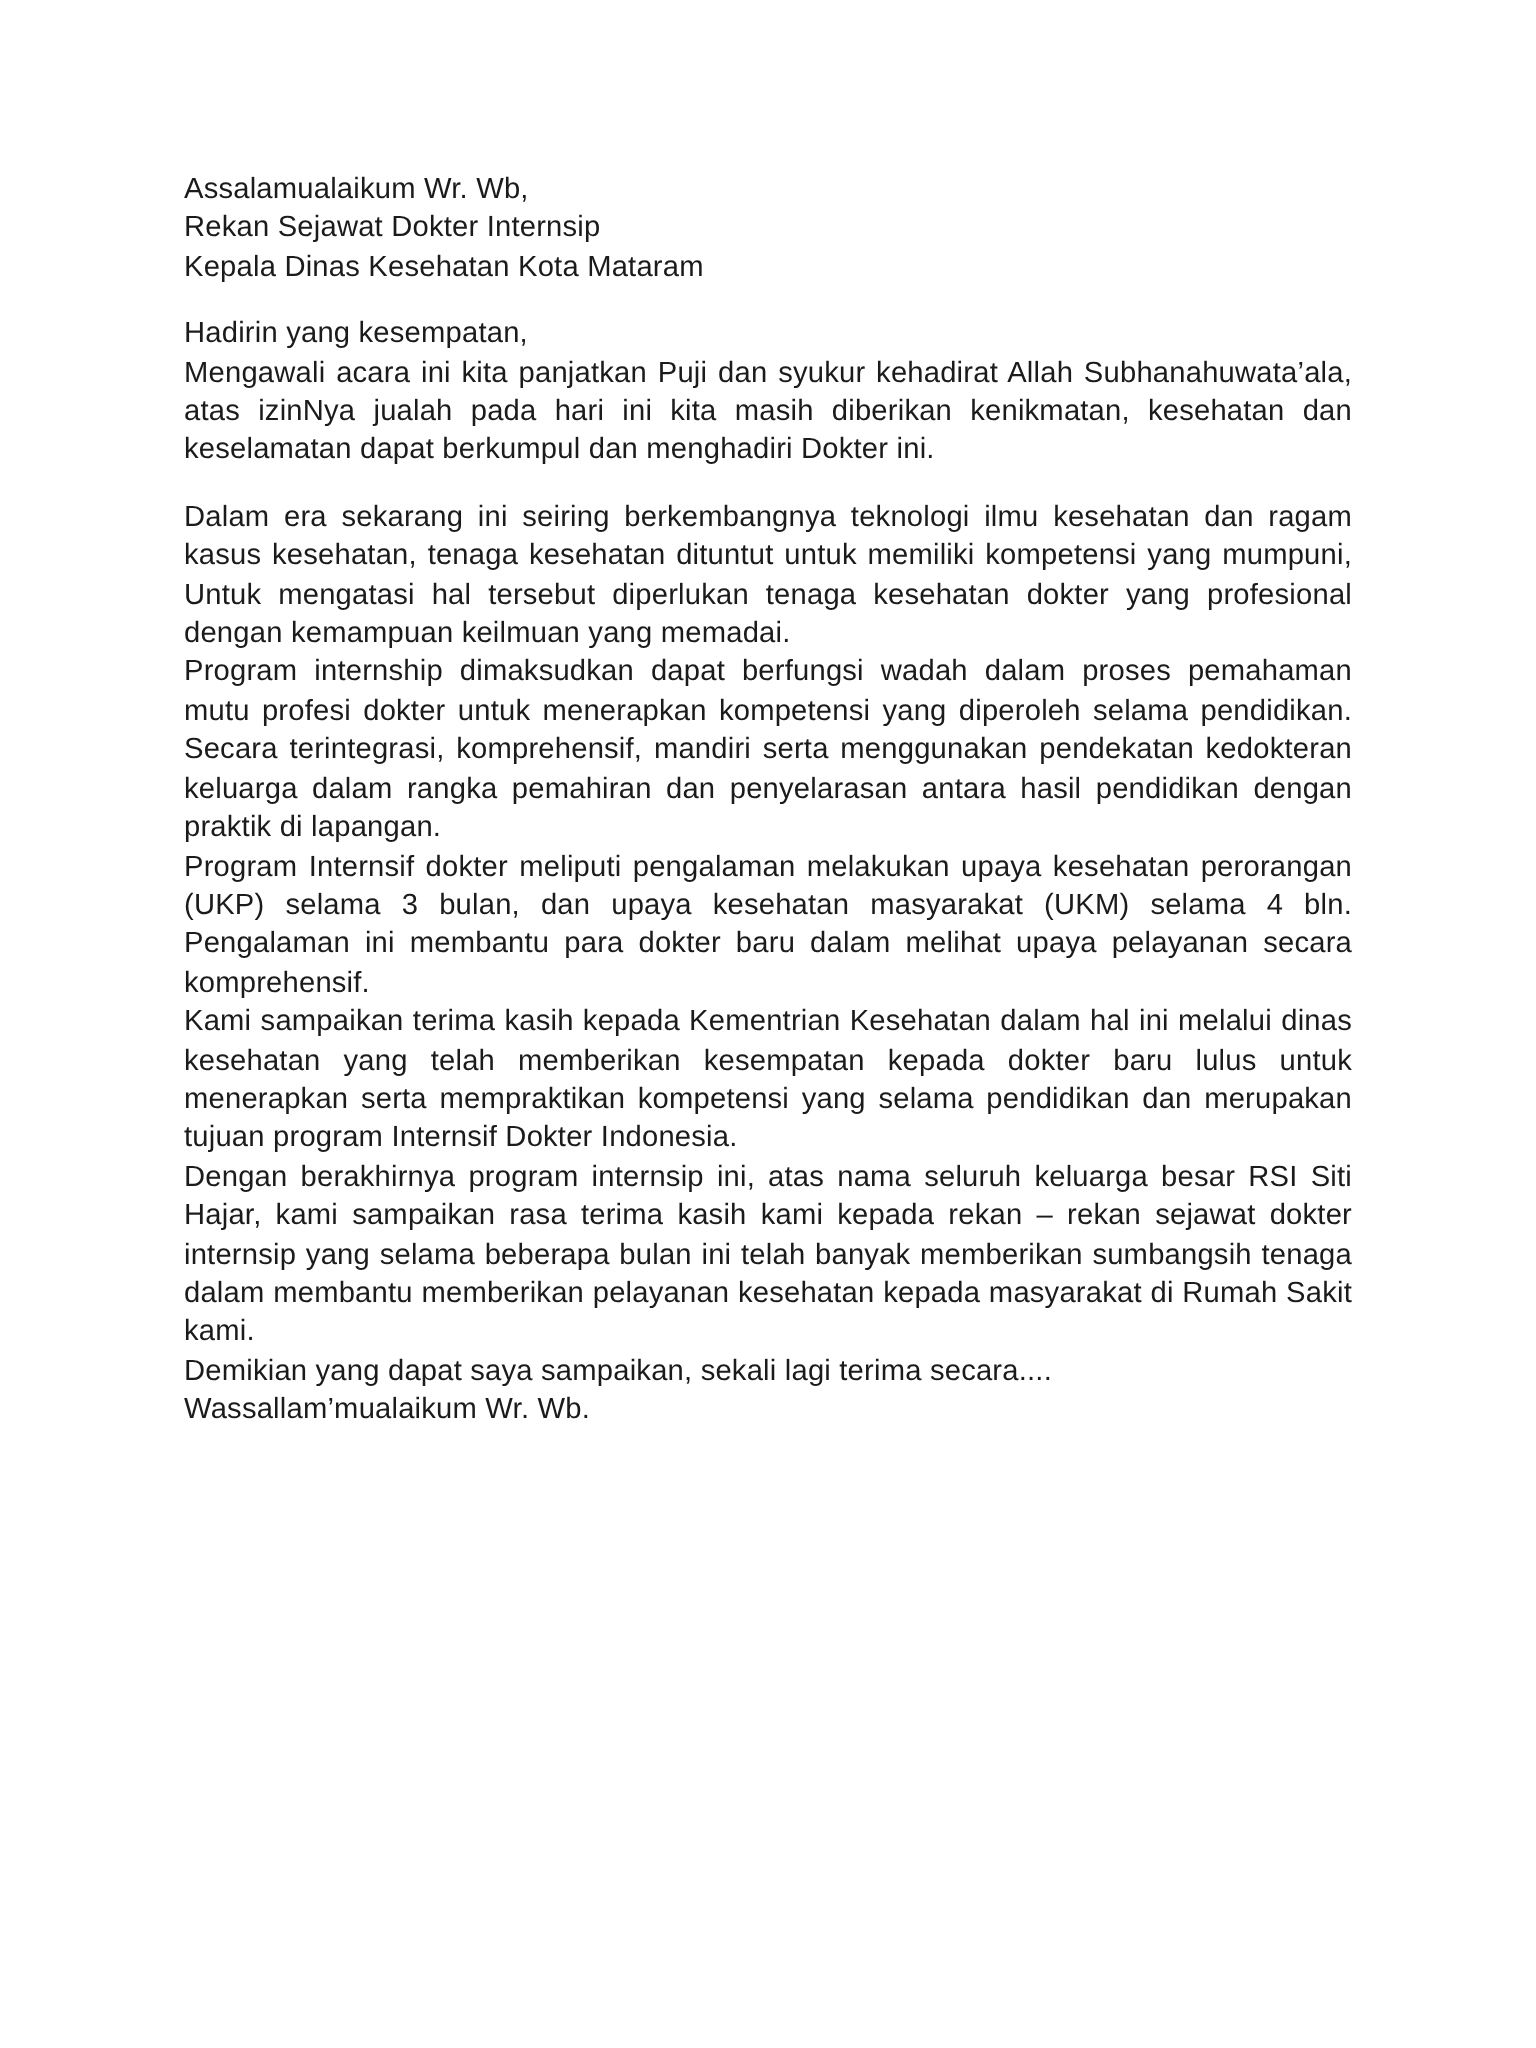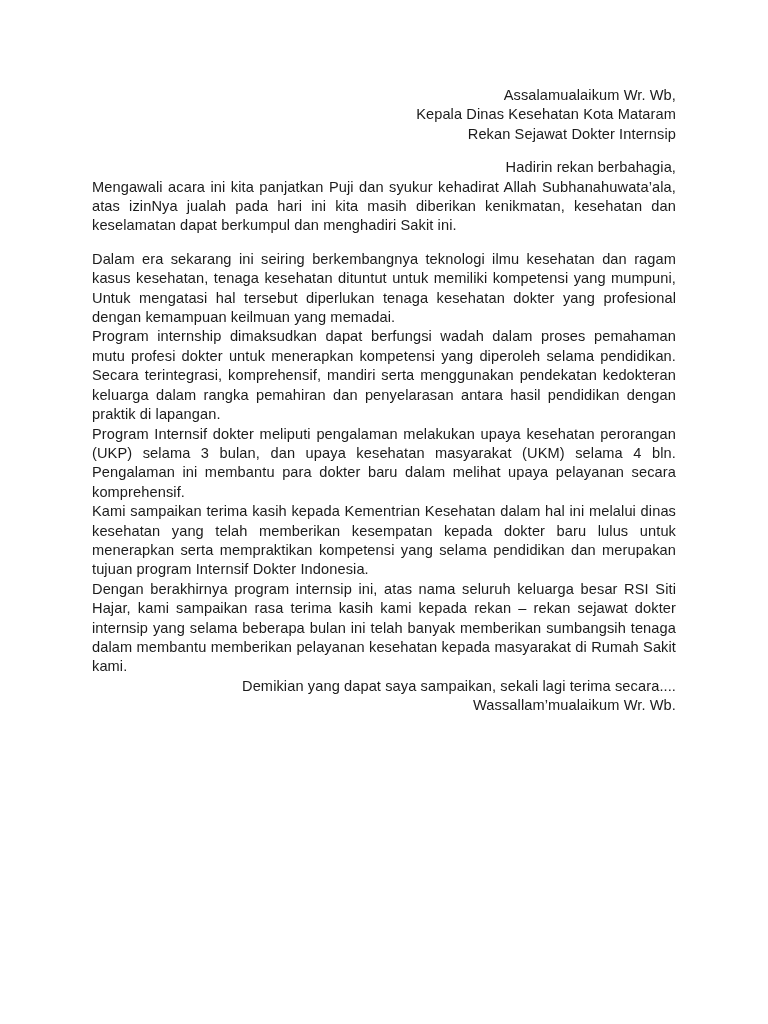--- a/index.html
+++ b/index.html
@@ -30,39 +30,39 @@
     padding: 0;
   }
   .block {
     margin-bottom: 14px;
   }
   .para {
     text-align: justify;
     text-justify: inter-word;
   }
   .line {
-    text-align: right;
+    text-align: left;
   }
 </style>
 </head>
 <body>
 
 <div class="page">
   <div class="content">
 
     <p class="line block">Assalamualaikum Wr. Wb,</p>
 
     <div class="block">
+      <p class="line">Rekan Sejawat Dokter Internsip</p>
       <p class="line">Kepala Dinas Kesehatan Kota Mataram</p>
-      <p class="line">Rekan Sejawat Dokter Internsip</p>
     </div>
 
     <div class="block">
-      <p class="line">Hadirin rekan berbahagia,</p>
-      <p class="para">Mengawali acara ini kita panjatkan Puji dan syukur kehadirat Allah Subhanahuwata’ala, atas izinNya jualah pada hari ini kita masih diberikan kenikmatan, kesehatan dan keselamatan dapat berkumpul dan menghadiri Sakit ini.</p>
+      <p class="line">Hadirin yang kesempatan,</p>
+      <p class="para">Mengawali acara ini kita panjatkan Puji dan syukur kehadirat Allah Subhanahuwata’ala, atas izinNya jualah pada hari ini kita masih diberikan kenikmatan, kesehatan dan keselamatan dapat berkumpul dan menghadiri Dokter ini.</p>
     </div>
 
     <p class="para block">Dalam era sekarang ini seiring berkembangnya teknologi ilmu kesehatan dan ragam kasus kesehatan, tenaga kesehatan dituntut untuk memiliki kompetensi yang mumpuni, Untuk mengatasi hal tersebut diperlukan tenaga kesehatan dokter yang profesional dengan kemampuan keilmuan yang memadai.</p>
 
     <p class="para block">Program internship dimaksudkan dapat berfungsi wadah dalam proses pemahaman mutu profesi dokter untuk menerapkan kompetensi yang diperoleh selama pendidikan. Secara terintegrasi, komprehensif, mandiri serta menggunakan pendekatan kedokteran keluarga dalam rangka pemahiran dan penyelarasan antara hasil pendidikan dengan praktik di lapangan.</p>
 
     <p class="para block">Program Internsif dokter meliputi pengalaman melakukan upaya kesehatan perorangan (UKP) selama 3 bulan, dan upaya kesehatan masyarakat (UKM) selama 4 bln. Pengalaman ini membantu para dokter baru dalam melihat upaya pelayanan secara komprehensif.</p>
 
     <p class="para block">Kami sampaikan terima kasih kepada Kementrian Kesehatan dalam hal ini melalui dinas kesehatan yang telah memberikan kesempatan kepada dokter baru lulus untuk menerapkan serta mempraktikan kompetensi yang selama pendidikan dan merupakan tujuan program Internsif Dokter Indonesia.</p>
 

